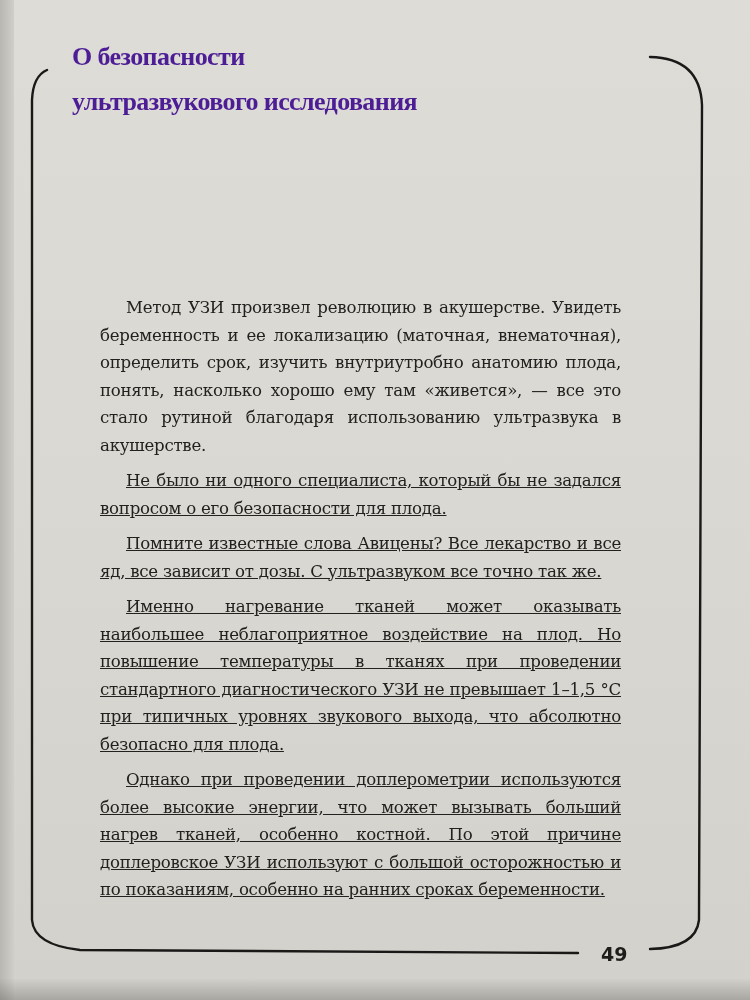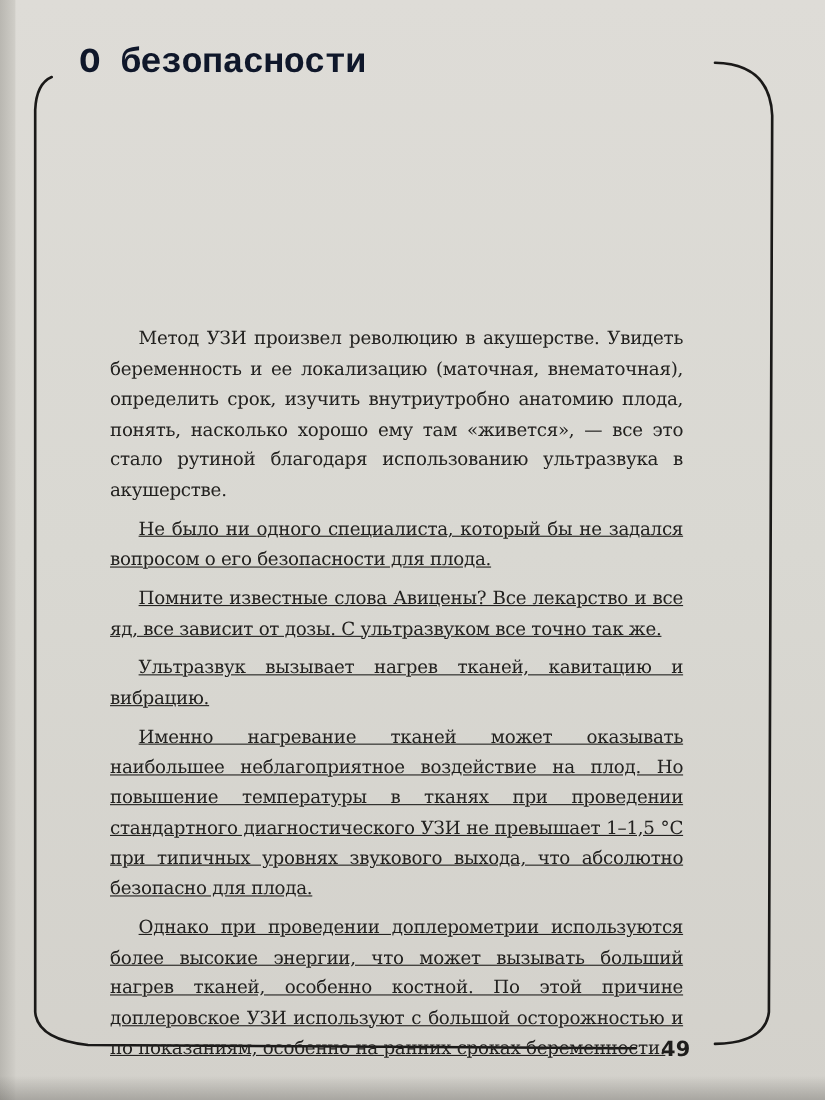--- a/index.html
+++ b/index.html
@@ -36,25 +36,25 @@
       position: absolute;
       left: 0; top: 0;
       width: 750px; height: 1000px;
       pointer-events: none;
     }
     .title {
       position: absolute;
       left: 72px;
       top: 34px;
       margin: 0;
-      font-family: Liberation Mono, monospace;
+      font-family: Liberation Serif, serif;
       font-weight: bold;
-      font-size: 32px;
+      font-size: 26px;
       line-height: 45px;
-      color: #0f172a;
+      color: #4c1d95;
       letter-spacing: -0.6px;
     }
     .title span { display: block; white-space: nowrap; }
     .body-text {
       position: absolute;
       left: 92px;
       top: 286px;
       width: 537px;
       font-size: 16.6px;
       line-height: 27.5px;
@@ -87,26 +87,26 @@
 
 <svg class="frame" viewBox="0 0 750 1000" xmlns="http://www.w3.org/2000/svg">
 
   <path d="M 47 70 Q 33 76 32 100 L 32 920 Q 34 945 80 950 L 578 953" fill="none" stroke="#1a1918" stroke-width="2.4" stroke-linecap="round"></path>
 
   <path d="M 650 57 Q 700 58 702 105 L 699 920 Q 696 948 650 949" fill="none" stroke="#1a1918" stroke-width="2.4" stroke-linecap="round"></path>
 </svg>
 
 <h1 class="title">
   <span>О безопасности</span>
+  <span>ультразвукового исследования</span>
 </h1>
 
 <div class="body-text">
   <p>Метод УЗИ произвел революцию в акушерстве. Увидеть беременность и ее локализацию (маточная, внематочная), определить срок, изучить внутриутробно анатомию плода, понять, насколько хорошо ему там «живется», — все это стало рутиной благодаря использованию ультразвука в акушерстве.</p>
   <p class="gap">Не было ни одного специалиста, который бы не задался вопросом о его безопасности для плода.</p>
   <p class="gap">Помните известные слова Авицены? Все лекарство и все яд, все зависит от дозы. С ультразвуком все точно так же.</p>
-  <p class="gap">Ультразвук вызывает нагрев тканей, кавитацию и вибрацию.</p>
   <p class="gap">Именно нагревание тканей может оказывать наибольшее неблагоприятное воздействие на плод. Но повышение температуры в тканях при проведении стандартного диагностического УЗИ не превышает 1–1,5 °C при типичных уровнях звукового выхода, что абсолютно безопасно для плода.</p>
   <p class="gap">Однако при проведении доплерометрии используются более высокие энергии, что может вызывать больший нагрев тканей, особенно костной. По этой причине доплеровское УЗИ используют с большой осторожностью и по показаниям, особенно на ранних сроках беременности.</p>
 </div>
 
 <div class="page-number">49</div>
 
 <div class="bottom-shadow"></div>
 
 </body></html>

